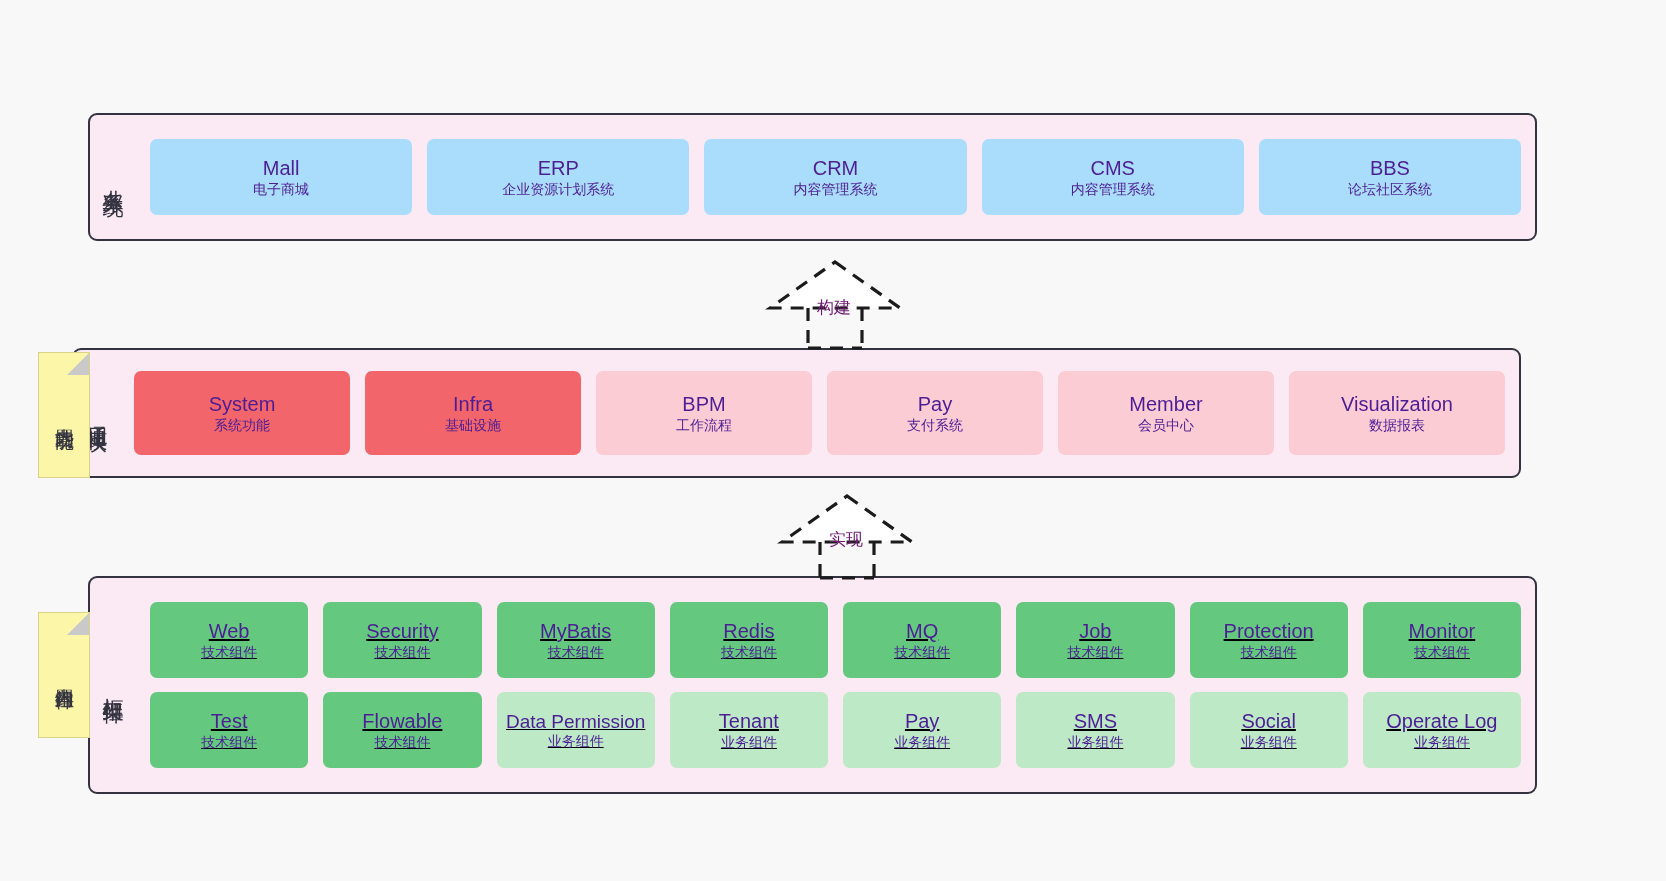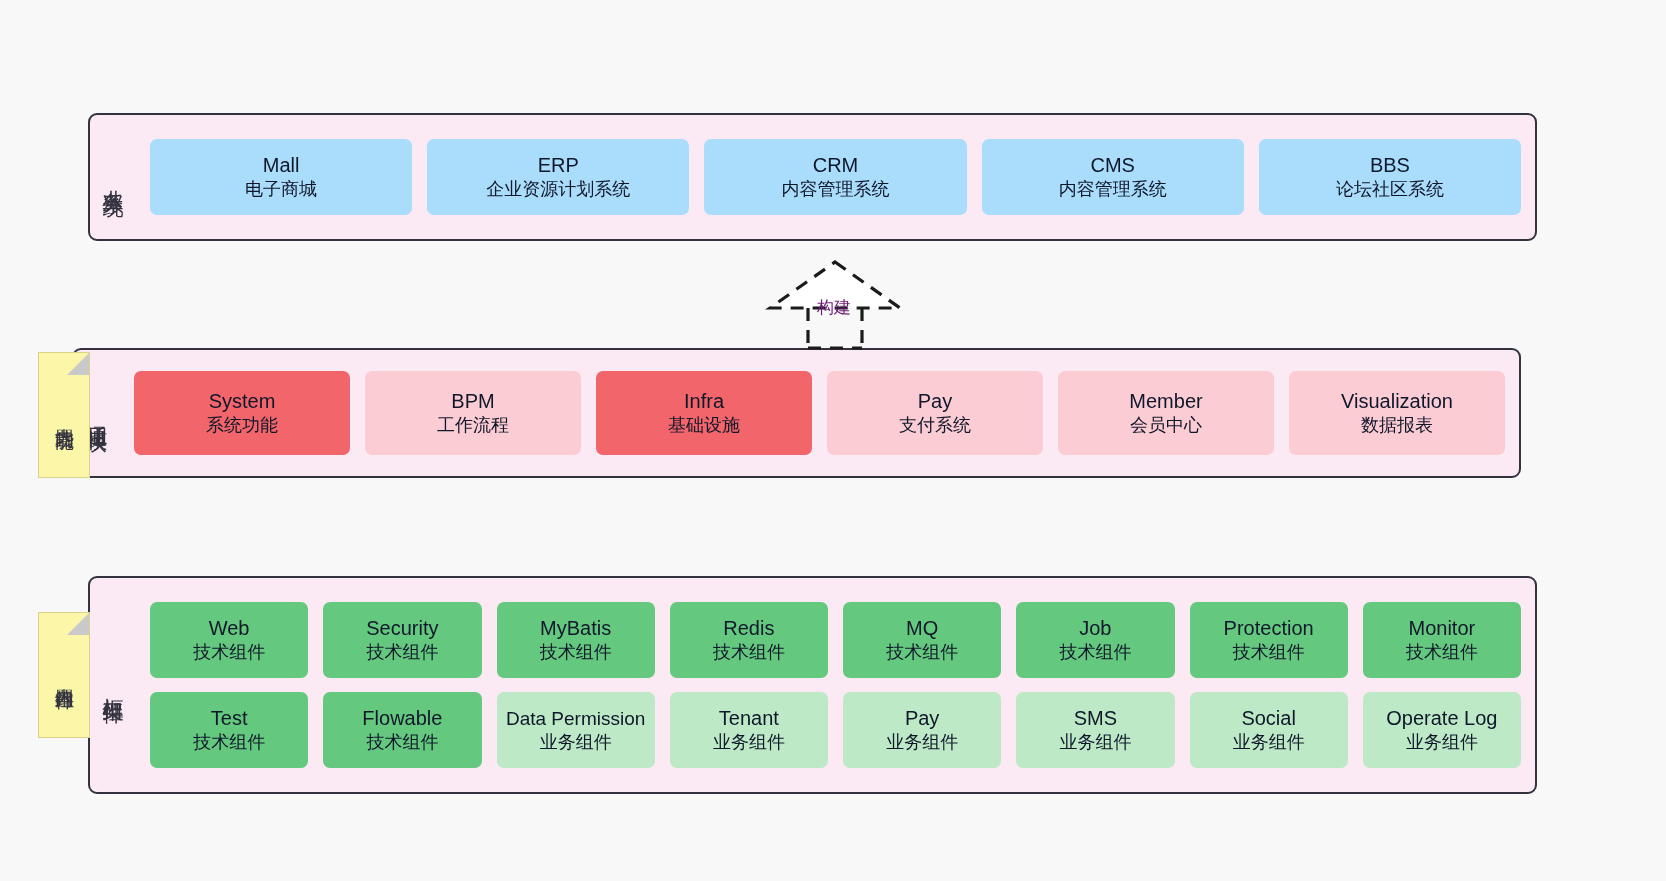--- a/index.html
+++ b/index.html
@@ -45,44 +45,45 @@
     display: flex;
     align-items: center;
     gap: 15px;
     padding: 0 14px;
   }
   .layer-body.two-rows {
     flex-direction: column;
     justify-content: center;
     gap: 14px;
     padding: 14px 14px;
+    text-decoration: underline;
   }
   .row {
     display: flex;
     gap: 15px;
     width: 100%;
     align-items: stretch;
   }
 
   
   .box {
     flex: 1 1 0;
     border-radius: 7px;
     display: flex;
     flex-direction: column;
     align-items: center;
     justify-content: center;
     text-align: center;
-    color: #0f172a;
+    color: #4c1d95;
     line-height: 1.24;
     padding: 6px 4px;
     user-select: none;
   }
   .box .en { font-size: 20px; }
-  .box .cn { font-size: 18px; }
+  .box .cn { font-size: 14px; }
   .box.multiline .en { font-size: 19px; }
 
   .b-blue  { background: #aadcfb; height: 76px; }
   .b-red   { background: #f2656b; height: 84px; }
   .b-pink  { background: #fbccd3; height: 84px; }
   .b-green { background: #64c97f; height: 76px; }
   .b-lgreen{ background: #bde9c6; height: 76px; }
 
   
   .note {
@@ -171,43 +172,51 @@
 
   <div class="note" style="left:38px; top:352px; height:126px;">内置功能</div>
 
   <div class="layer" id="layer-common" style="left:72px; top:348px; width:1449px; height:130px;">
     <div class="layer-title">通用模块</div>
     <div class="layer-body">
       <div class="box b-red">
         <span class="en">System</span>
         <span class="cn">系统功能</span>
       </div>
-      <div class="box b-pink">
-        <span class="en">BPM</span>
-        <span class="cn">工作流程</span>
-      </div>
       <div class="box b-red">
         <span class="en">Infra</span>
         <span class="cn">基础设施</span>
       </div>
       <div class="box b-pink">
+        <span class="en">BPM</span>
+        <span class="cn">工作流程</span>
+      </div>
+      <div class="box b-pink">
         <span class="en">Pay</span>
         <span class="cn">支付系统</span>
       </div>
       <div class="box b-pink">
         <span class="en">Member</span>
         <span class="cn">会员中心</span>
       </div>
       <div class="box b-pink">
         <span class="en">Visualization</span>
         <span class="cn">数据报表</span>
       </div>
     </div>
   </div>
 
+  <div class="arrow" style="left:772px; top:492px; width:150px; height:88px;">
+    <svg width="150" height="88" viewBox="0 0 150 88">
+      <path d="M 75 4 L 140 50 L 10 50 Z" fill="#ffffff" stroke="#1b1b1b" stroke-width="3.2" stroke-dasharray="13 9" stroke-linejoin="miter"></path>
+      <path d="M 48 50 L 48 88 M 102 50 L 102 88" fill="none" stroke="#1b1b1b" stroke-width="3.2" stroke-dasharray="13 9"></path>
+      <path d="M 48 86 L 102 86" fill="none" stroke="#1b1b1b" stroke-width="3.2" stroke-dasharray="13 9"></path>
+    </svg>
+    <span class="arrow-label" style="left:57px; top:36px;">实现</span>
+  </div>
 
   <div class="note" style="left:38px; top:612px; height:126px;">内置组件</div>
 
   <div class="layer" id="layer-framework" style="left:88px; top:576px; width:1449px; height:218px;">
     <div class="layer-title">框架组件</div>
     <div class="layer-body two-rows">
 
       <div class="row">
         <div class="box b-green">
           <span class="en">Web</span>

